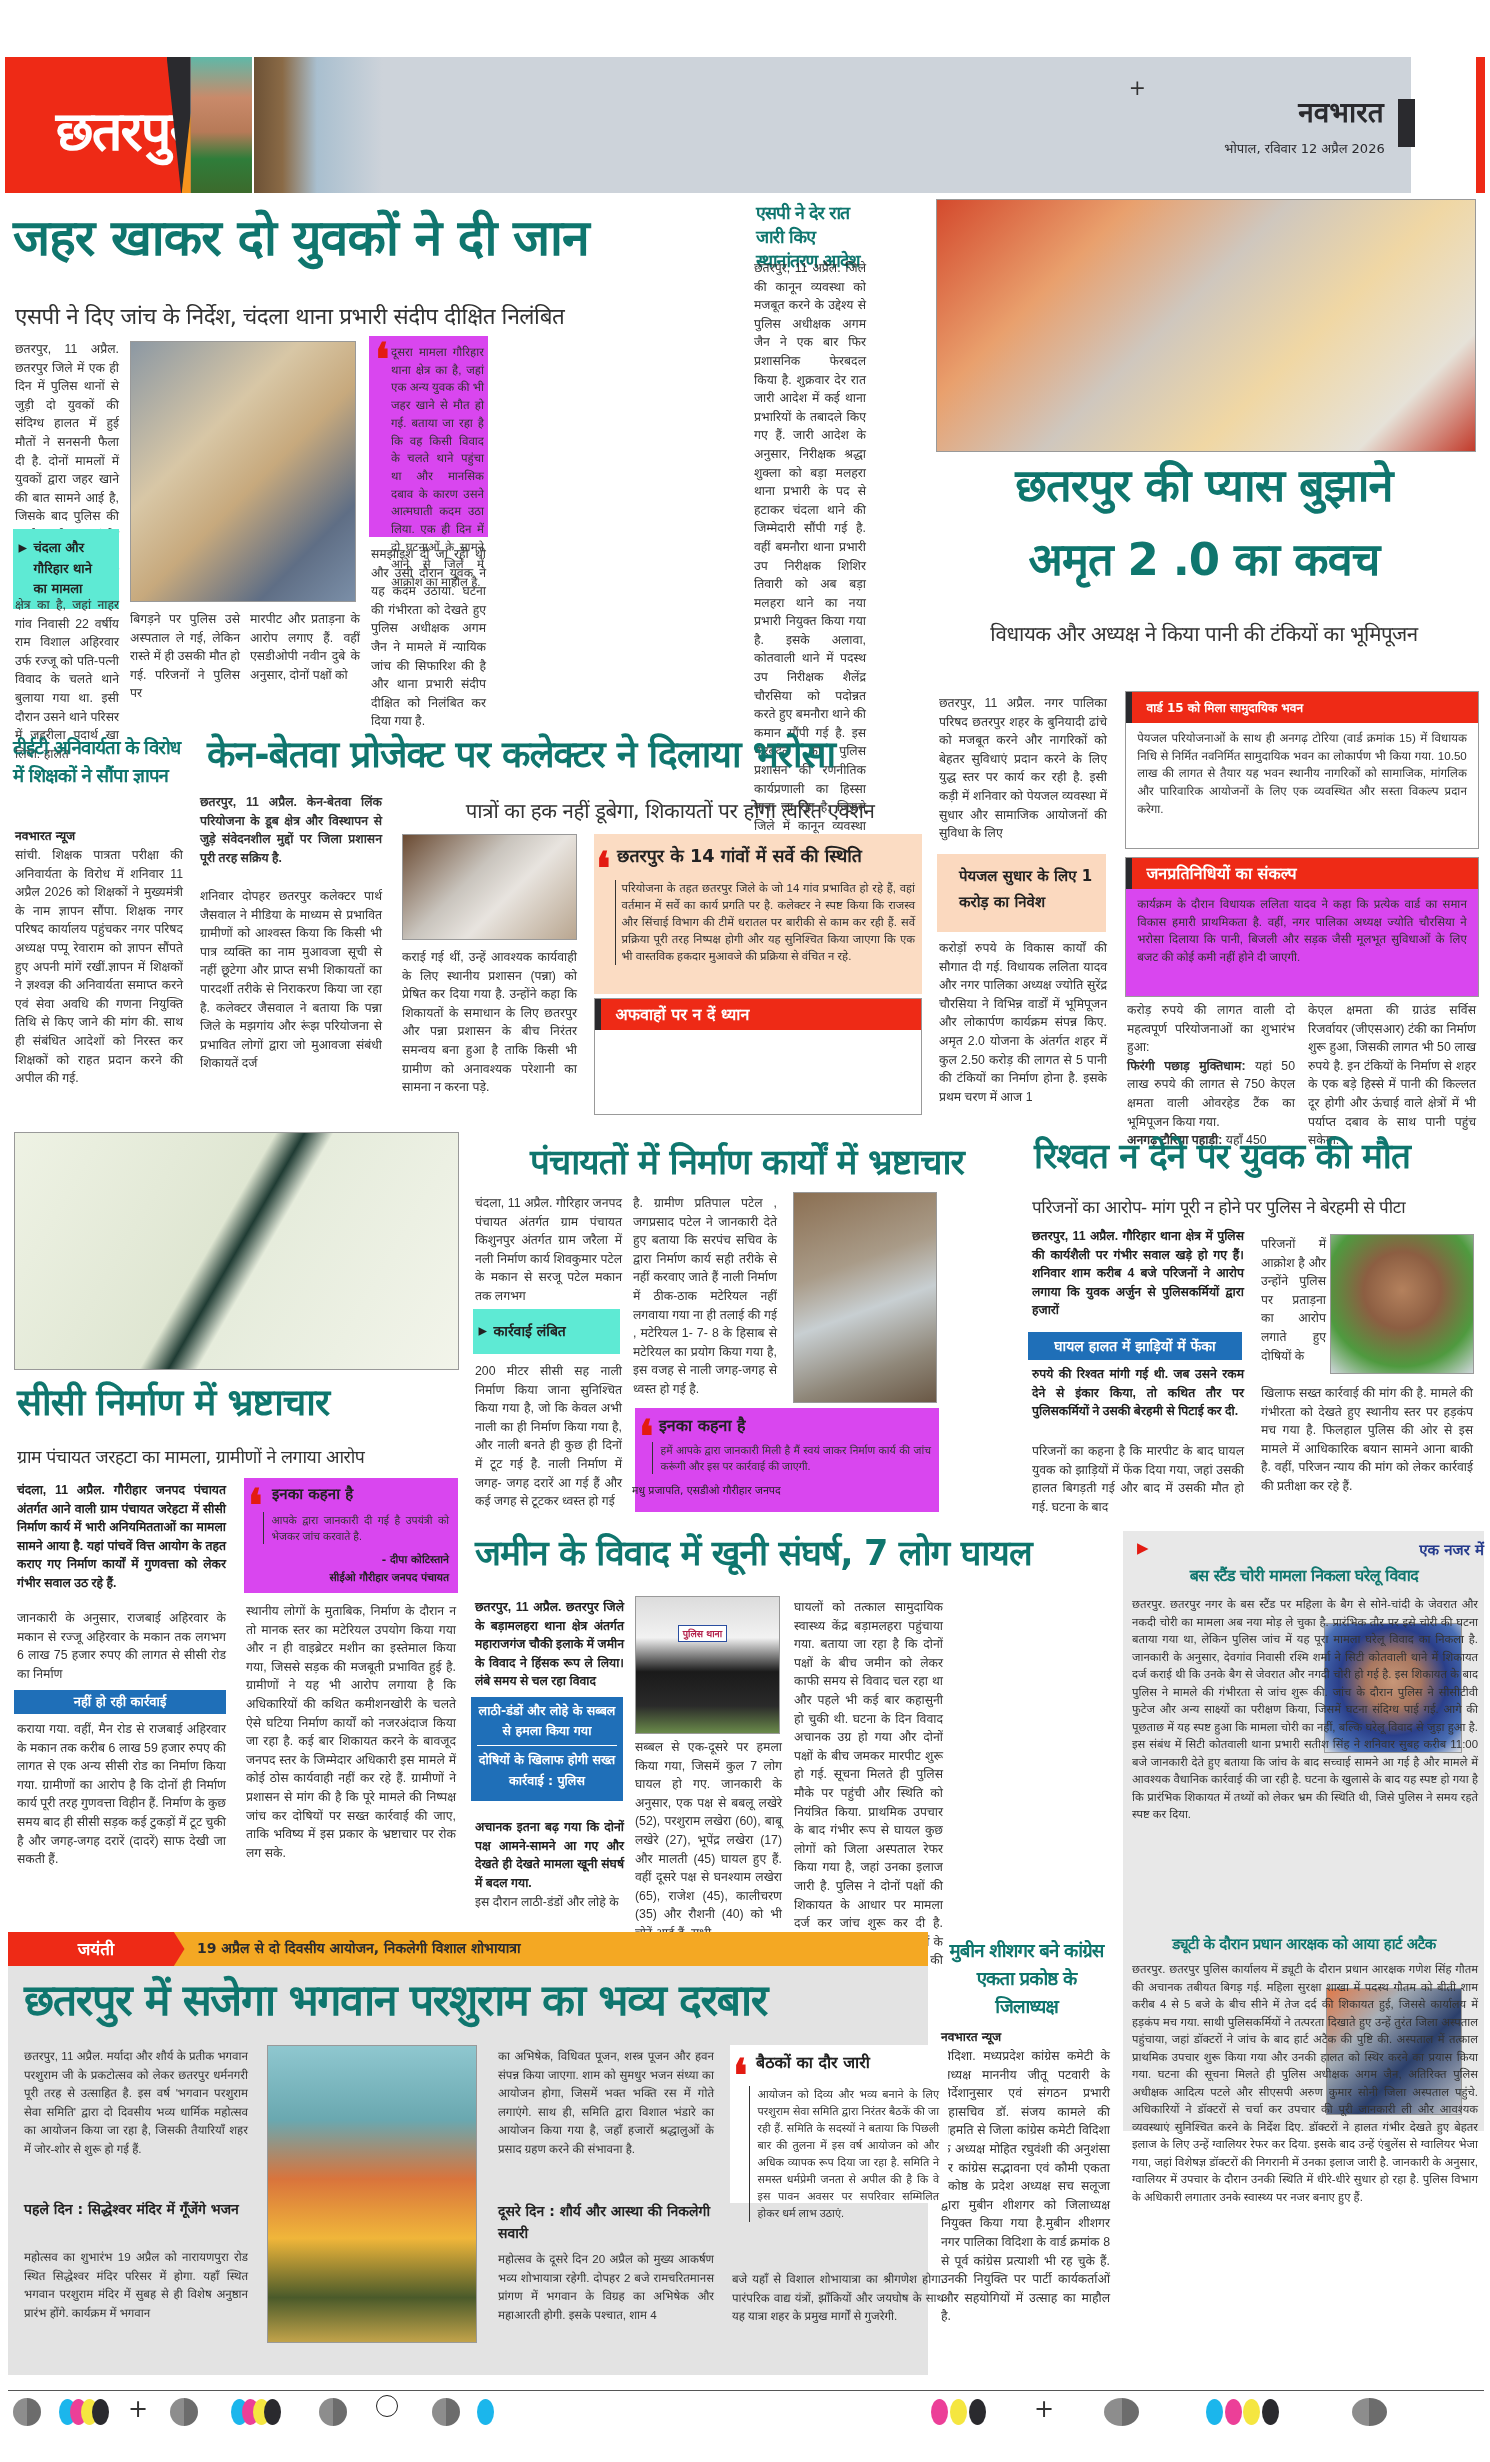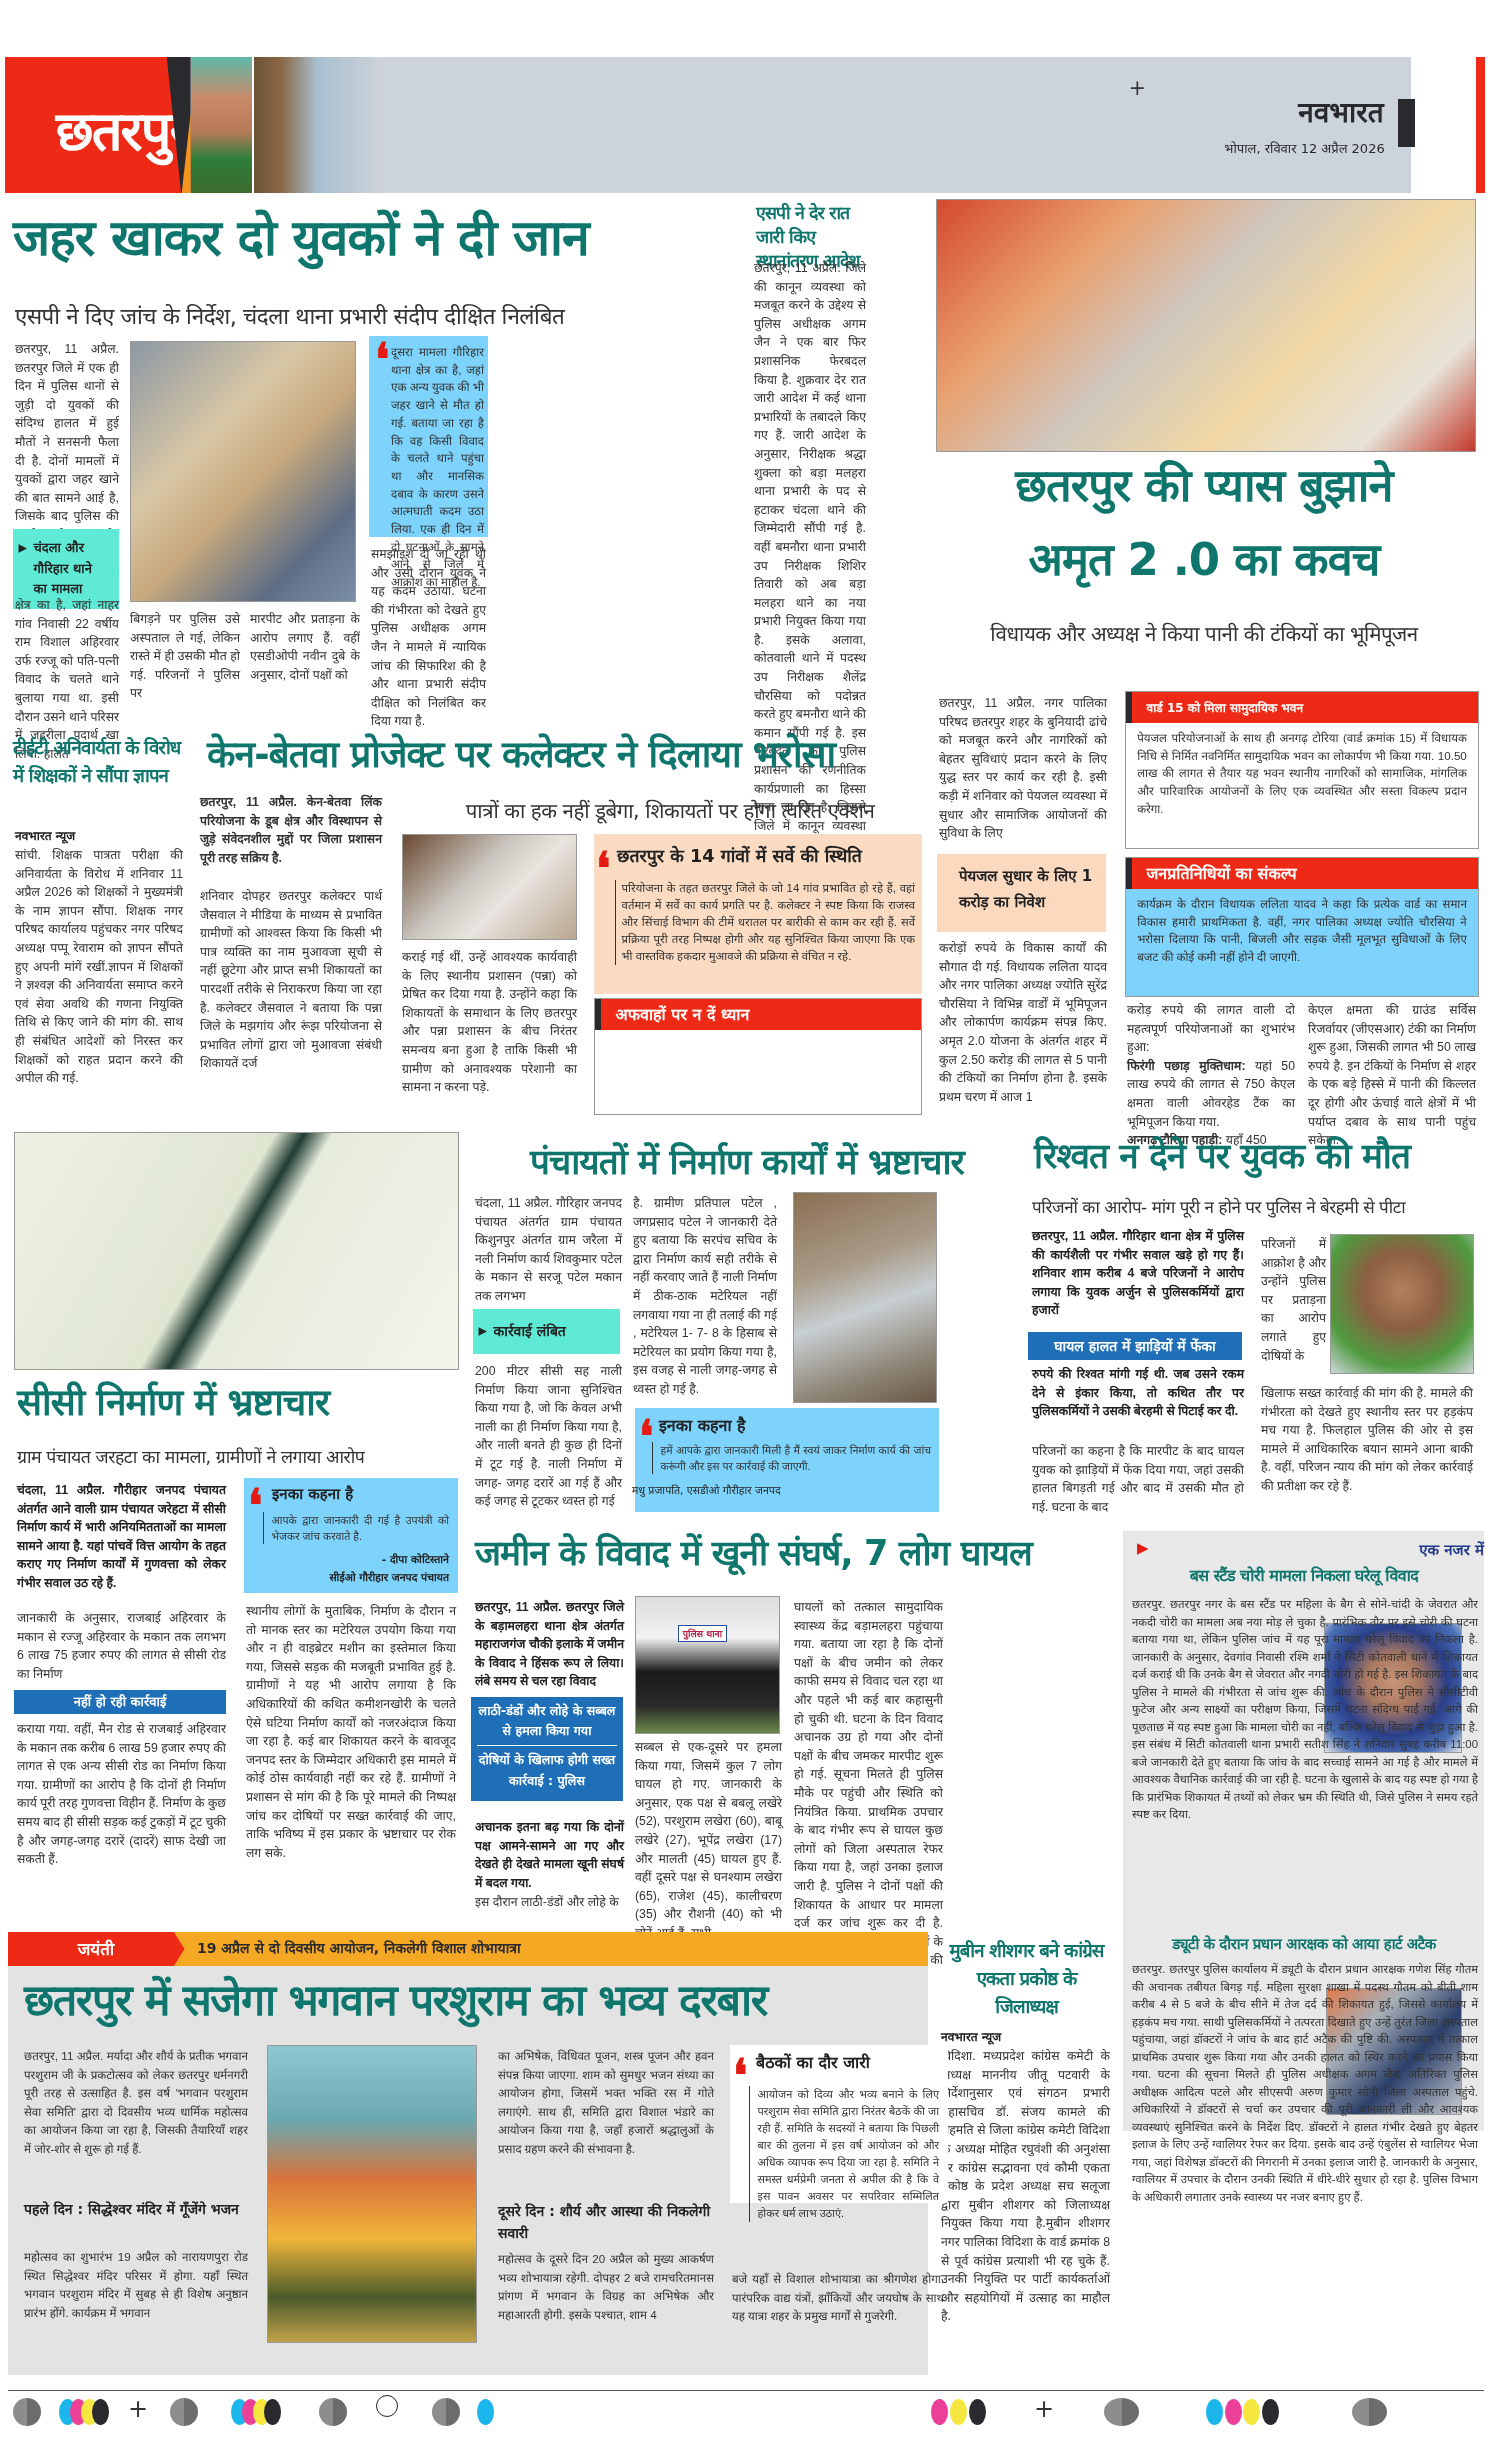--- a/index.html
+++ b/index.html
@@ -1,21 +1,21 @@
 <!DOCTYPE html>
 <html style="font-size:15px"><head>
 <meta charset="utf-8">
 <style>
 *{box-sizing:border-box;margin:0;padding:0}
 body{width:1490px;height:2462px;background:#fff;font-family:"DejaVu Sans","Liberation Sans",sans-serif;color:#222;position:relative;overflow:hidden}
 .abs{position:absolute}
 .txt{font-size:12.3px;line-height:18.6px;text-align:justify;color:#333;font-family:"Liberation Sans","DejaVu Sans",sans-serif}
 .hl{font-family:"DejaVu Sans",sans-serif;font-weight:bold;color:#0f766e;letter-spacing:-0.9px;line-height:1.05}
 .sub{font-family:"DejaVu Sans",sans-serif;color:#333;letter-spacing:-0.5px}
-.grey{background:#7dd3fc}
+.grey{background:#d946ef}
 .photo{border:0.9px solid #999;overflow:hidden}
 .redbar{background:#ee2a16;color:#fff;font-weight:bold;font-family:"DejaVu Sans",sans-serif;padding:3.7px 7.5px 3.7px 20.5px;position:relative}
 .redbar:before{content:"";position:absolute;left:0;top:0;bottom:0;width:5.6px;background:#2a2a2e}
 .bluebar{background:#1f6fb8;color:#fff;font-weight:bold;text-align:center;font-family:"DejaVu Sans",sans-serif}
 .quote-mark{color:#e31b12;font-size:45px;font-weight:bold;line-height:28px;font-family:"DejaVu Serif",serif;position:absolute}
 .side-pill{background:#5eead4;padding:9.3px 9.3px 9.3px 20.5px;font-weight:bold;font-family:"DejaVu Sans",sans-serif;position:absolute;font-size:16px;line-height:26px}
 .side-pill:before{content:"▸";position:absolute;left:5.6px;top:7.5px;font-size:17px}
 .reg{position:absolute;width:28px;height:28px;border-radius:50%;background:linear-gradient(90deg,#8d8d8d 50%,#6c6c6c 50%)}
 .cmyk{position:absolute;width:17px;height:26px;border-radius:50%}
 </style>

